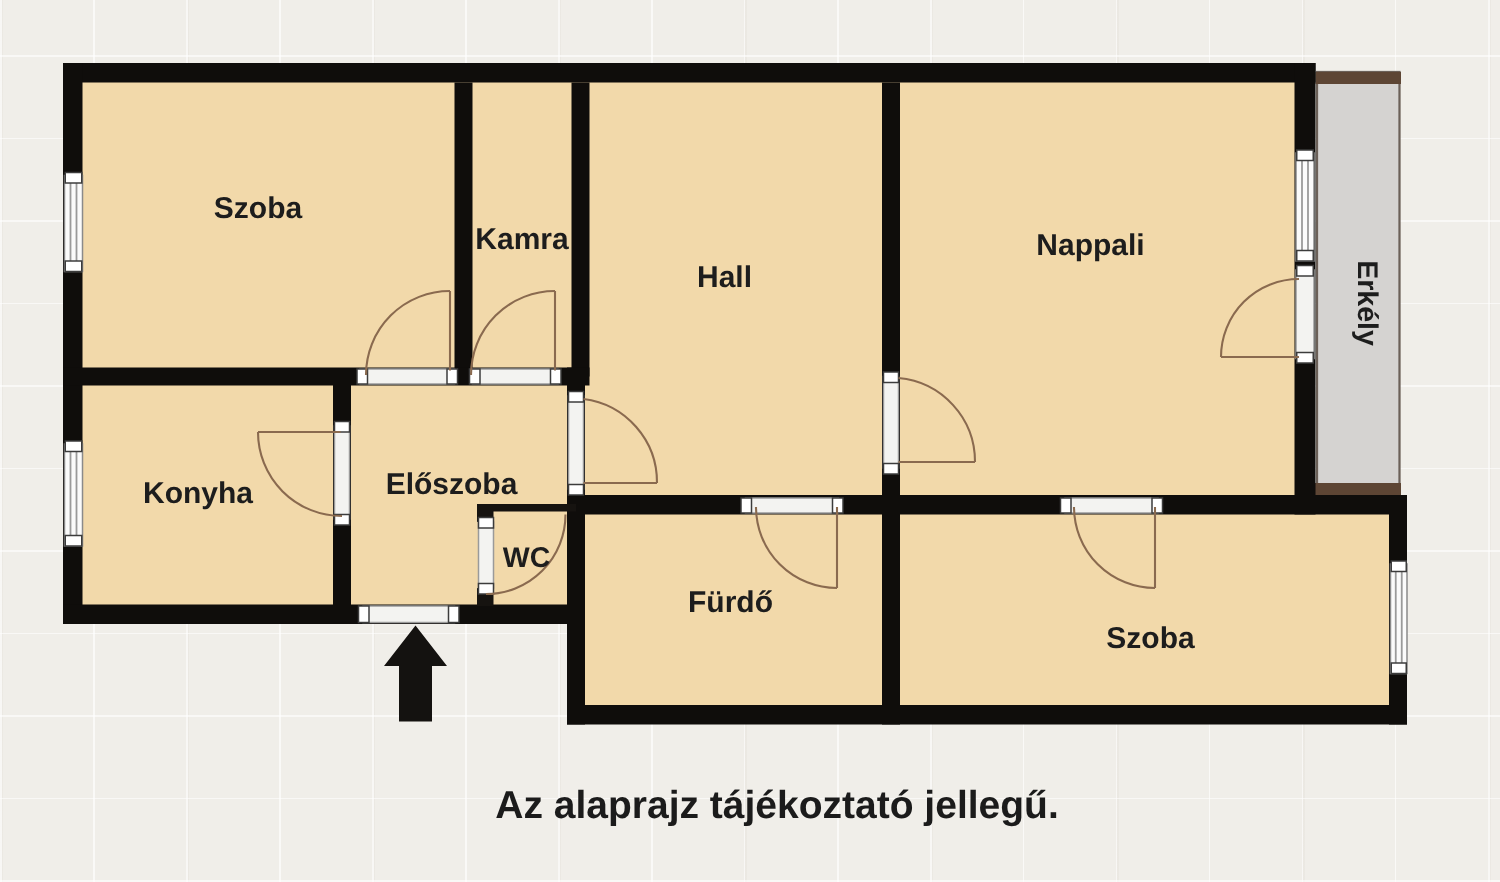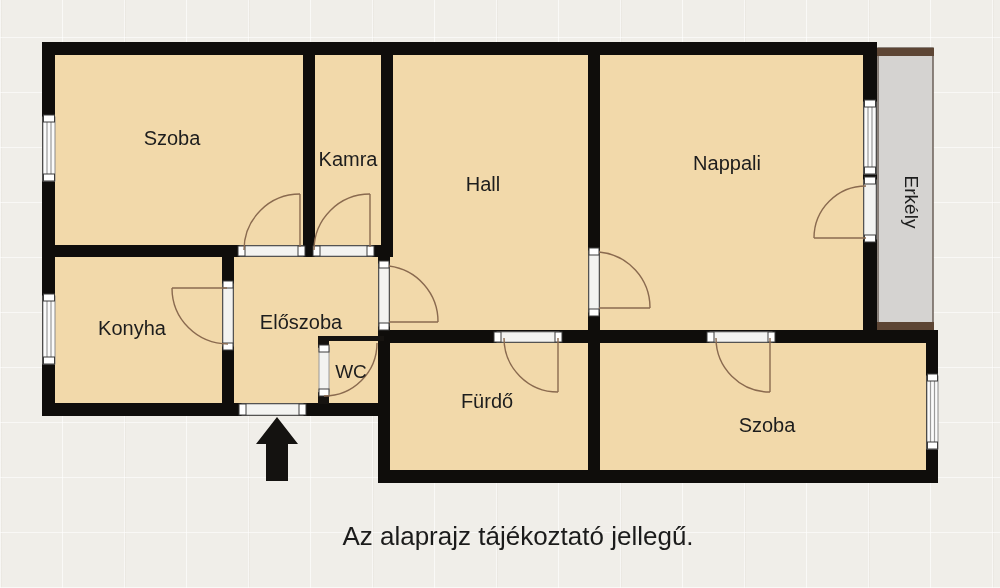--- a/index.html
+++ b/index.html
@@ -6,20 +6,21 @@
   .canvas{
     position:relative;
     width:1000px;height:588px;
     background-color:#f0eee9;
     background-image:
       repeating-linear-gradient(90deg, rgba(255,255,255,0.65) 0px, rgba(255,255,255,0.65) 1px, transparent 1px, transparent 62px),
       repeating-linear-gradient(0deg, rgba(255,255,255,0.60) 0px, rgba(255,255,255,0.60) 1px, transparent 1px, transparent 55px),
       repeating-linear-gradient(90deg, rgba(213,207,197,0.18) 0px, rgba(213,207,197,0.18) 2px, transparent 2px, transparent 124px);
     font-family:"Liberation Sans", sans-serif;
     overflow:hidden;
+    font-weight:bold;
   }
   svg{position:absolute;left:0;top:0;}
   .wall{fill:#0f0d0b;}
   .wcwall{fill:#161310;}
   .win-bar{fill:#fbfbfb;stroke:#8a8a8a;stroke-width:1;}
   .win-mullion{stroke:#9a9a9a;stroke-width:1.2;}
   .cap{fill:#ffffff;stroke:#3c3c3c;stroke-width:1;}
   .door-bar{fill:#f3f3f1;stroke:#9a9a9a;stroke-width:1;}
   .arc{fill:none;stroke:#8a6a4f;stroke-width:1.4;}
   .leaf{stroke:#8a6a4f;stroke-width:1.4;fill:none;}

